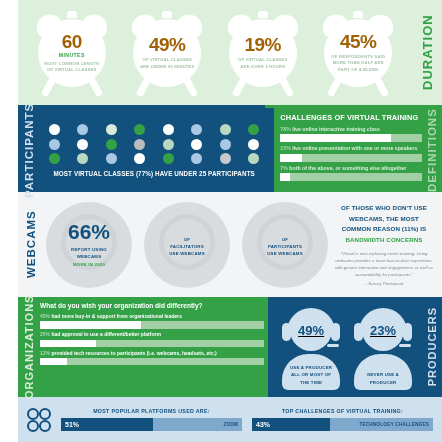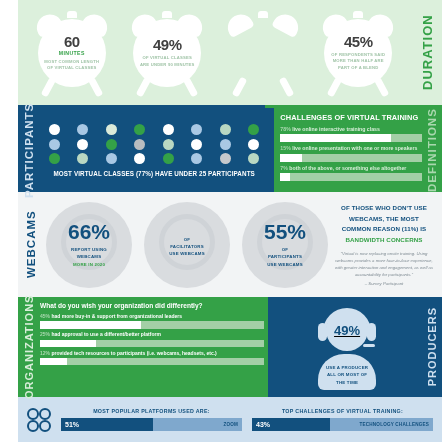--- a/index.html
+++ b/index.html
@@ -39,21 +39,21 @@
   .clock .leg-r { right: 12px; transform: rotate(-28deg); }
   .clock .knob { position:absolute; top:4px; left:50%; margin-left:-5px; width:10px; height:7px; background:#ffffff; border-radius:3px 3px 0 0;}
   .clock .face {
     position: relative; z-index:2;
     width: 68px; height: 68px; border-radius: 50%;
     background: #ffffff;
     display: flex; flex-direction: column; align-items: center; justify-content: center;
     padding: 2px;
   }
   .clock .big {
-    font-size: 15px; font-weight: bold; color: #404040; line-height: 1;
+    font-size: 19px; font-weight: bold; color: #a16207; line-height: 1;
     letter-spacing: -0.5px;
   }
   .clock .unit {
     font-size: 5.2px; font-weight: bold; color: #34a147; letter-spacing: .4px; margin-top:1px;
   }
   .clock .desc {
     font-size: 4.2px; color: #9fc3a6; font-weight: bold; text-align:center;
     line-height: 1.5; margin-top: 3px; letter-spacing: .2px; max-width:60px;
   }
   .side-label {
@@ -187,20 +187,24 @@
           <div class="desc">OF VIRTUAL CLASSES ARE UNDER 90 MINUTES</div>
         </div>
       </div>
 
       <div class="clock">
         <div class="bell-l"></div>
         <div class="bell-r"></div>
         <div class="knob"></div>
         <div class="leg-l"></div>
         <div class="leg-r"></div>
+        <div class="face">
+          <div class="big">19%</div>
+          <div class="desc">OF VIRTUAL CLASSES ARE OVER 3 HOURS</div>
+        </div>
       </div>
 
       <div class="clock">
         <div class="bell-l"></div>
         <div class="bell-r"></div>
         <div class="knob"></div>
         <div class="leg-l"></div>
         <div class="leg-r"></div>
         <div class="face">
           <div class="big">45%</div>
@@ -305,21 +309,20 @@
 
       <div class="cam">
         <div class="lbl">
           <span>OF</span><br>
           <span>FACILITATORS</span><br>
           <span>USE WEBCAMS</span>
         </div>
       </div>
 
       <div class="cam">
-        <div class="pct">55%</div>
         <div class="lbl">
           <span>OF</span><br>
           <span>PARTICIPANTS</span><br>
           <span>USE WEBCAMS</span>
         </div>
       </div>
     </div>
 
     <div class="cam-note">
       <div class="headline">
@@ -385,20 +388,35 @@
           </div>
           <div class="body">
             <div class="plbl">
               <span>USE A PRODUCER</span><br>
               <span>ALL OR MOST OF</span><br>
               <span>THE TIME</span>
             </div>
           </div>
         </div>
 
+        <div class="prod">
+          <div class="head">
+            <div class="band"></div>
+            <div class="ear-l"></div>
+            <div class="ear-r"></div>
+            <div class="mic"></div>
+            <div class="pct">23%</div>
+          </div>
+          <div class="body">
+            <div class="plbl">
+              <span>NEVER USE A</span><br>
+              <span>PRODUCER</span>
+            </div>
+          </div>
+        </div>
       </div>
       <div class="side-label">PRODUCERS</div>
     </div>
   </div>
 
   <div class="footer">
     <div class="foot-icon">
       <svg width="28" height="26" viewBox="0 0 28 26" aria-hidden="true">
         <circle cx="8" cy="7" r="5" fill="none" stroke="#12507e" stroke-width="2"></circle>
         <circle cx="20" cy="7" r="5" fill="none" stroke="#12507e" stroke-width="2"></circle>

